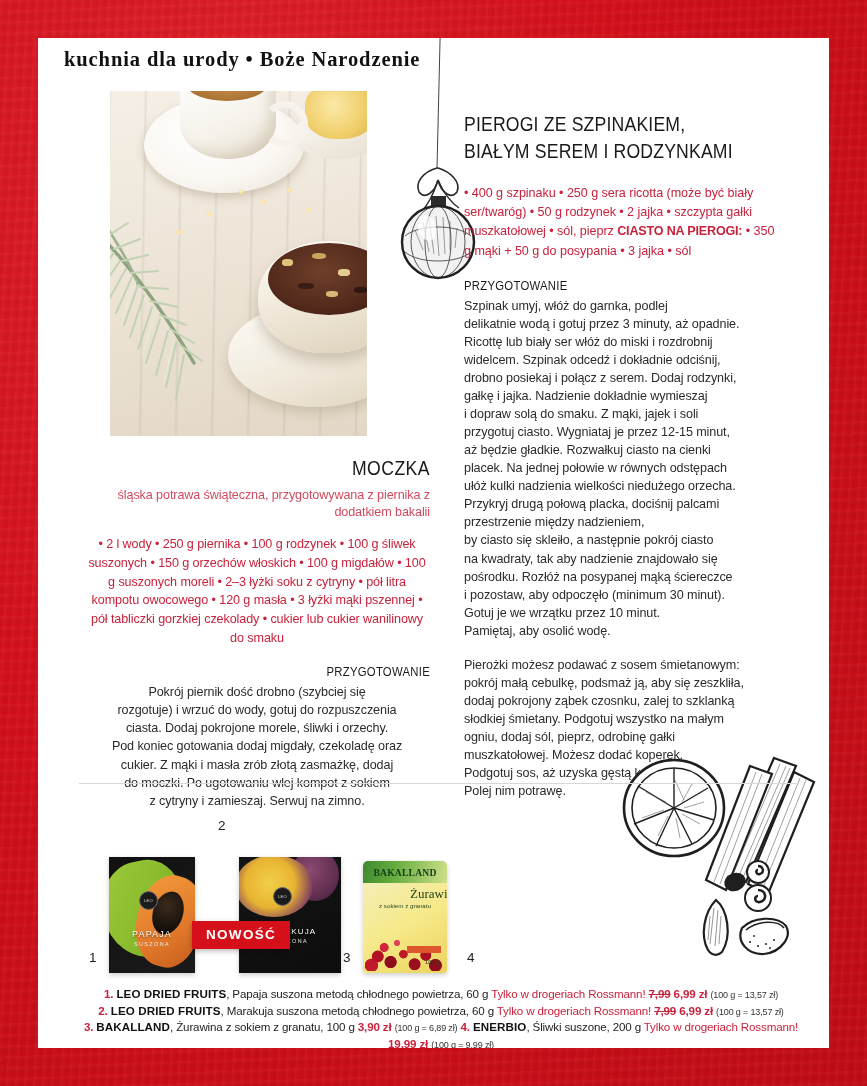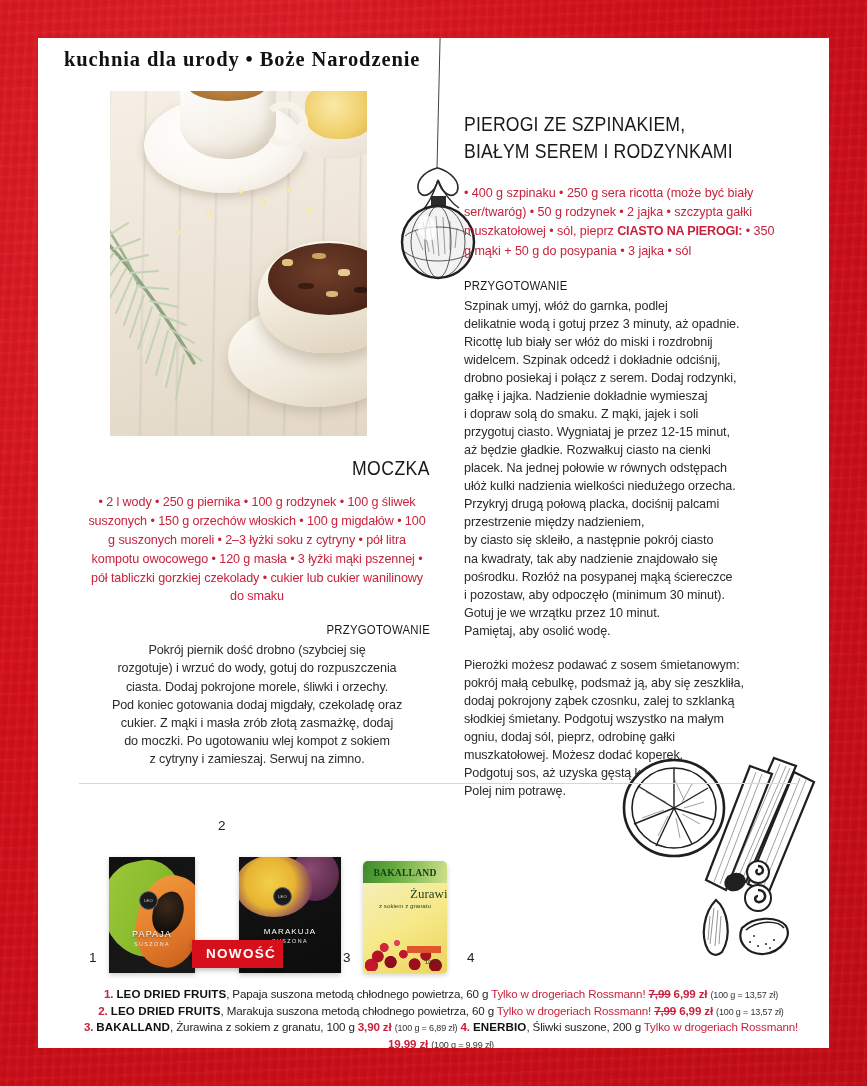--- a/index.html
+++ b/index.html
@@ -448,27 +448,27 @@
   }
   #pack4 .plum {
     position: absolute;
     right: 10px; bottom: 14px; width: 24px; height: 24px;
     border-radius: 50%;
     background: radial-gradient(circle at 36% 32%, #e8d85e 0%, #c9b43b 45%, #6f4a2e 100%);
   }
   #nowosc {
     position: absolute;
     left: 113px;
-    bottom: 5px;
+    bottom: 24px;
     background: #d5101b;
     color: #ffffff;
     font-size: 13.5px;
     font-weight: bold;
     letter-spacing: 1.3px;
-    padding: 6px 7px 7px 14px;
+    padding: 6px 14px 7px 14px;
     box-shadow: 0 2px 5px rgba(0,0,0,0.28);
     z-index: 4;
   }
 
   
   #footer {
     position: absolute;
     left: 41px;
     top: 948px;
     width: 724px;
@@ -623,20 +623,21 @@
 dodaj pokrojony ząbek czosnku, zalej to szklanką
 słodkiej śmietany. Podgotuj wszystko na małym
 ogniu, dodaj sól, pieprz, odrobinę gałki
 muszkatołowej. Możesz dodać koperek.
 Podgotuj sos, aż uzyska gęstą konsystencję.
 Polej nim potrawę.</div>
   </div>
 
   <div id="moczka">
     <div id="moczka-title">MOCZKA</div>
+    <div id="moczka-sub">śląska potrawa świąteczna, przygotowywana z piernika z dodatkiem bakalii</div>
     <div id="moczka-ing">• 2 l wody • 250 g piernika • 100 g rodzynek • 100 g śliwek suszonych • 150 g orzechów włoskich • 100 g migdałów • 100 g suszonych moreli • 2–3 łyżki soku z cytryny • pół litra kompotu owocowego • 120 g masła • 3 łyżki mąki pszennej • pół tabliczki gorzkiej czekolady • cukier lub cukier wanilinowy do smaku</div>
     <div id="moczka-prep-head">PRZYGOTOWANIE</div>
     <div id="moczka-prep">Pokrój piernik dość drobno (szybciej się
 rozgotuje) i wrzuć do wody, gotuj do rozpuszczenia
 ciasta. Dodaj pokrojone morele, śliwki i orzechy.
 Pod koniec gotowania dodaj migdały, czekoladę oraz
 cukier. Z mąki i masła zrób złotą zasmażkę, dodaj
 do moczki. Po ugotowaniu wlej kompot z sokiem
 z cytryny i zamieszaj. Serwuj na zimno.</div>
   </div>

